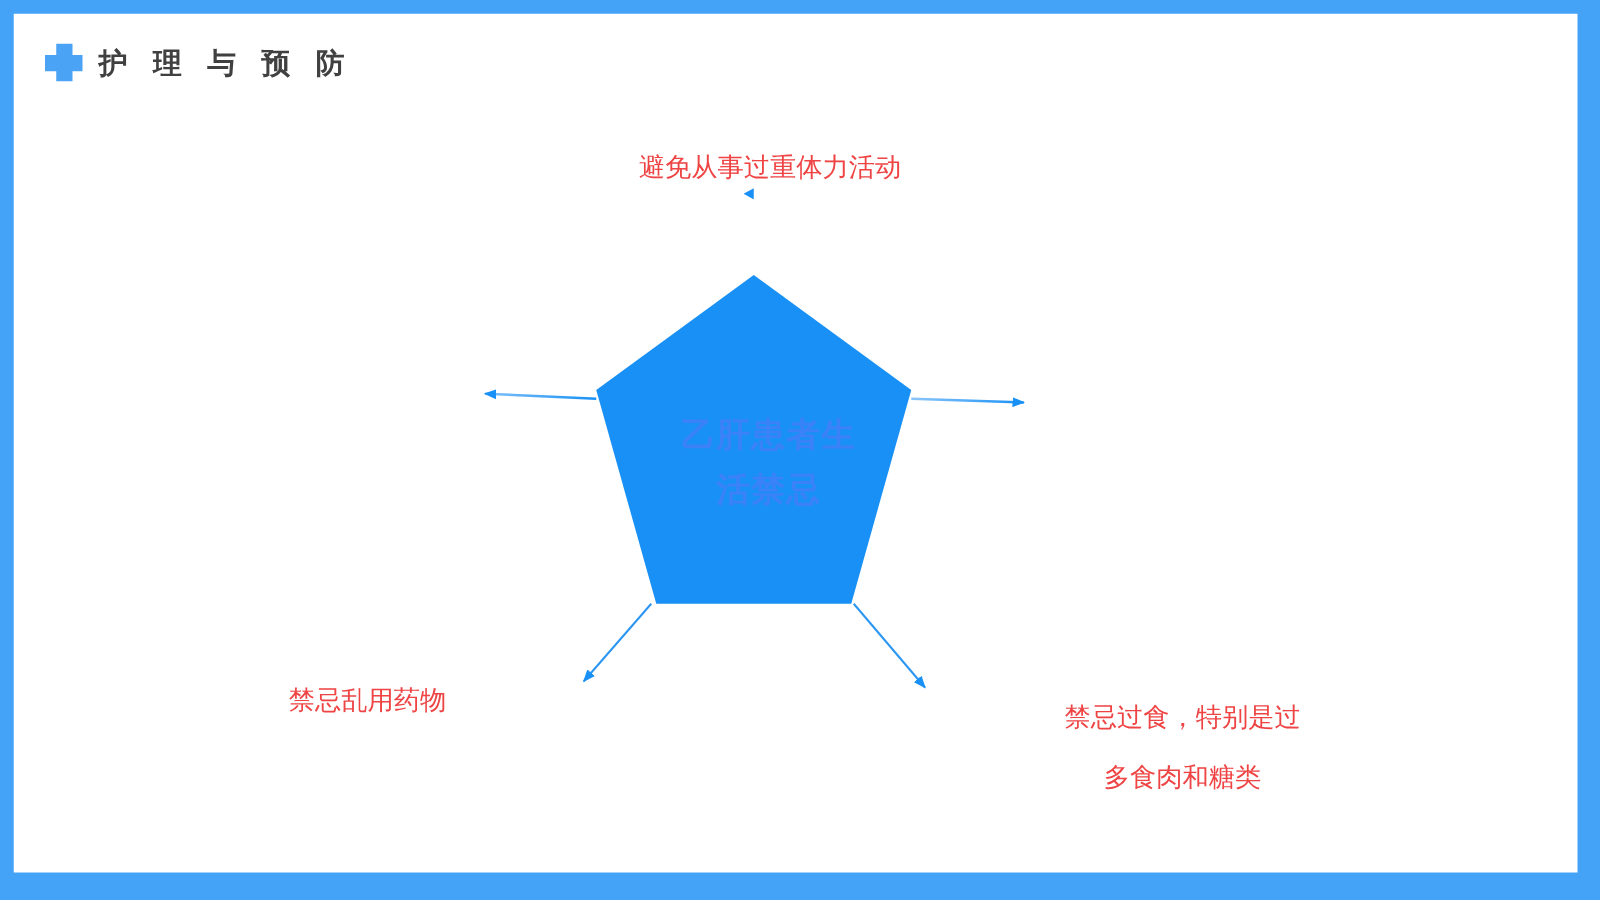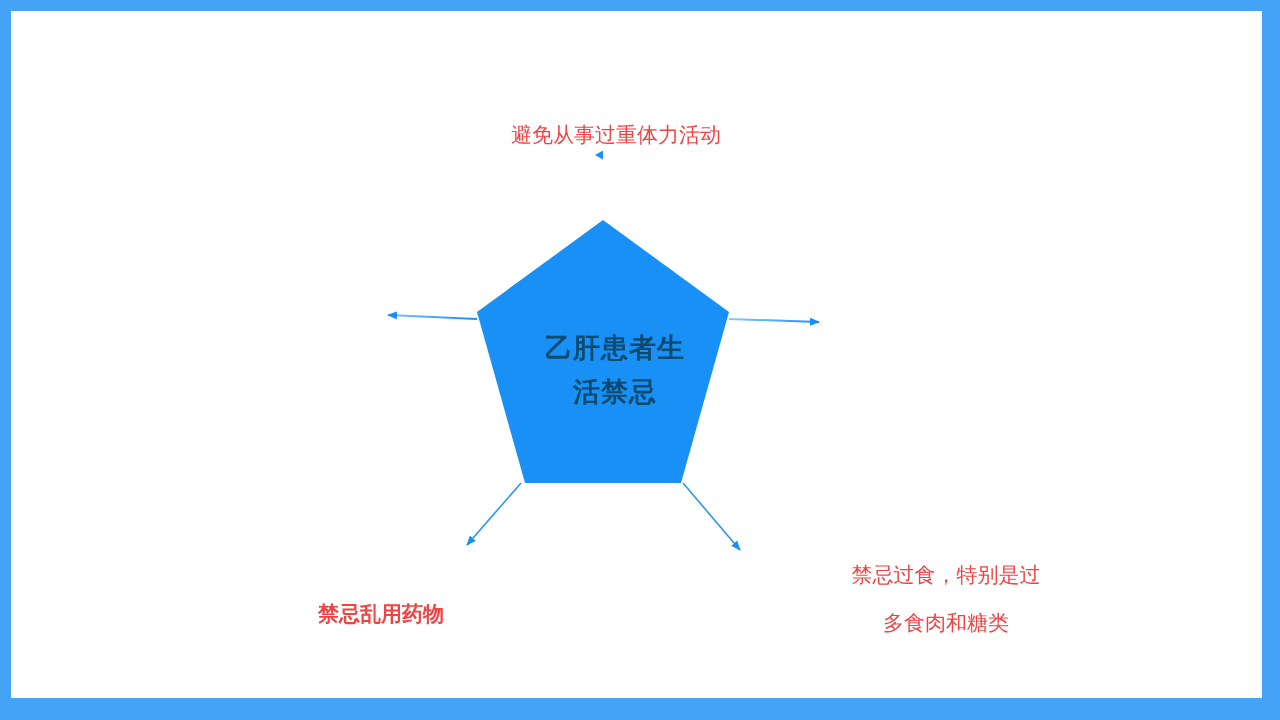--- a/index.html
+++ b/index.html
@@ -89,21 +89,21 @@
     width: 1251px;
     height: 687px;
   }
 
   .pentagon-label {
     position: absolute;
     left: 494px;
     top: 315px;
     width: 220px;
     text-align: center;
-    color: #0c4a6e;
+    color: #3b82f6;
     font-size: 27px;
     font-weight: bold;
     line-height: 44px;
     letter-spacing: 1px;
     white-space: pre-line;
   }
 
   .node-label {
     position: absolute;
     color: #ef4444;
@@ -128,39 +128,45 @@
 
   #label-left {
     left: 150px;
     top: 297px;
     width: 200px;
     text-align: right;
   }
 
   #label-bottom-left {
     left: 220px;
-    top: 579px;
+    top: 526px;
     width: 300px;
-    text-align: center;
-    font-weight: bold;
+    text-align: left;
   }
 
   #label-bottom-right {
     left: 800px;
     top: 540px;
     width: 270px;
     text-align: center;
   }
 </style>
 </head>
 <body>
 
 <div id="slide">
   <div id="canvas">
 
+    <div id="header">
+      <span class="cross-icon">
+        <i class="h"></i>
+          <i class="v"></i>
+      </span>
+      <span id="header-title">护 理 与 预 防</span>
+    </div>
 
     <div id="diagram">
 
       <svg id="diagram-svg" viewBox="0 0 1251 687">
         <defs>
           <marker id="ah-up" markerWidth="9" markerHeight="9" refX="4.5" refY="8" orient="auto-start-reverse" markerUnits="userSpaceOnUse">
             <path d="M0,8 L4.5,0 L9,8 Z" fill="#1890F5"></path>
           </marker>
           <marker id="ah" markerWidth="10" markerHeight="8" refX="9" refY="4" orient="auto" markerUnits="userSpaceOnUse">
             <path d="M0,0 L10,4 L0,8 Z" fill="#1890F5"></path>

